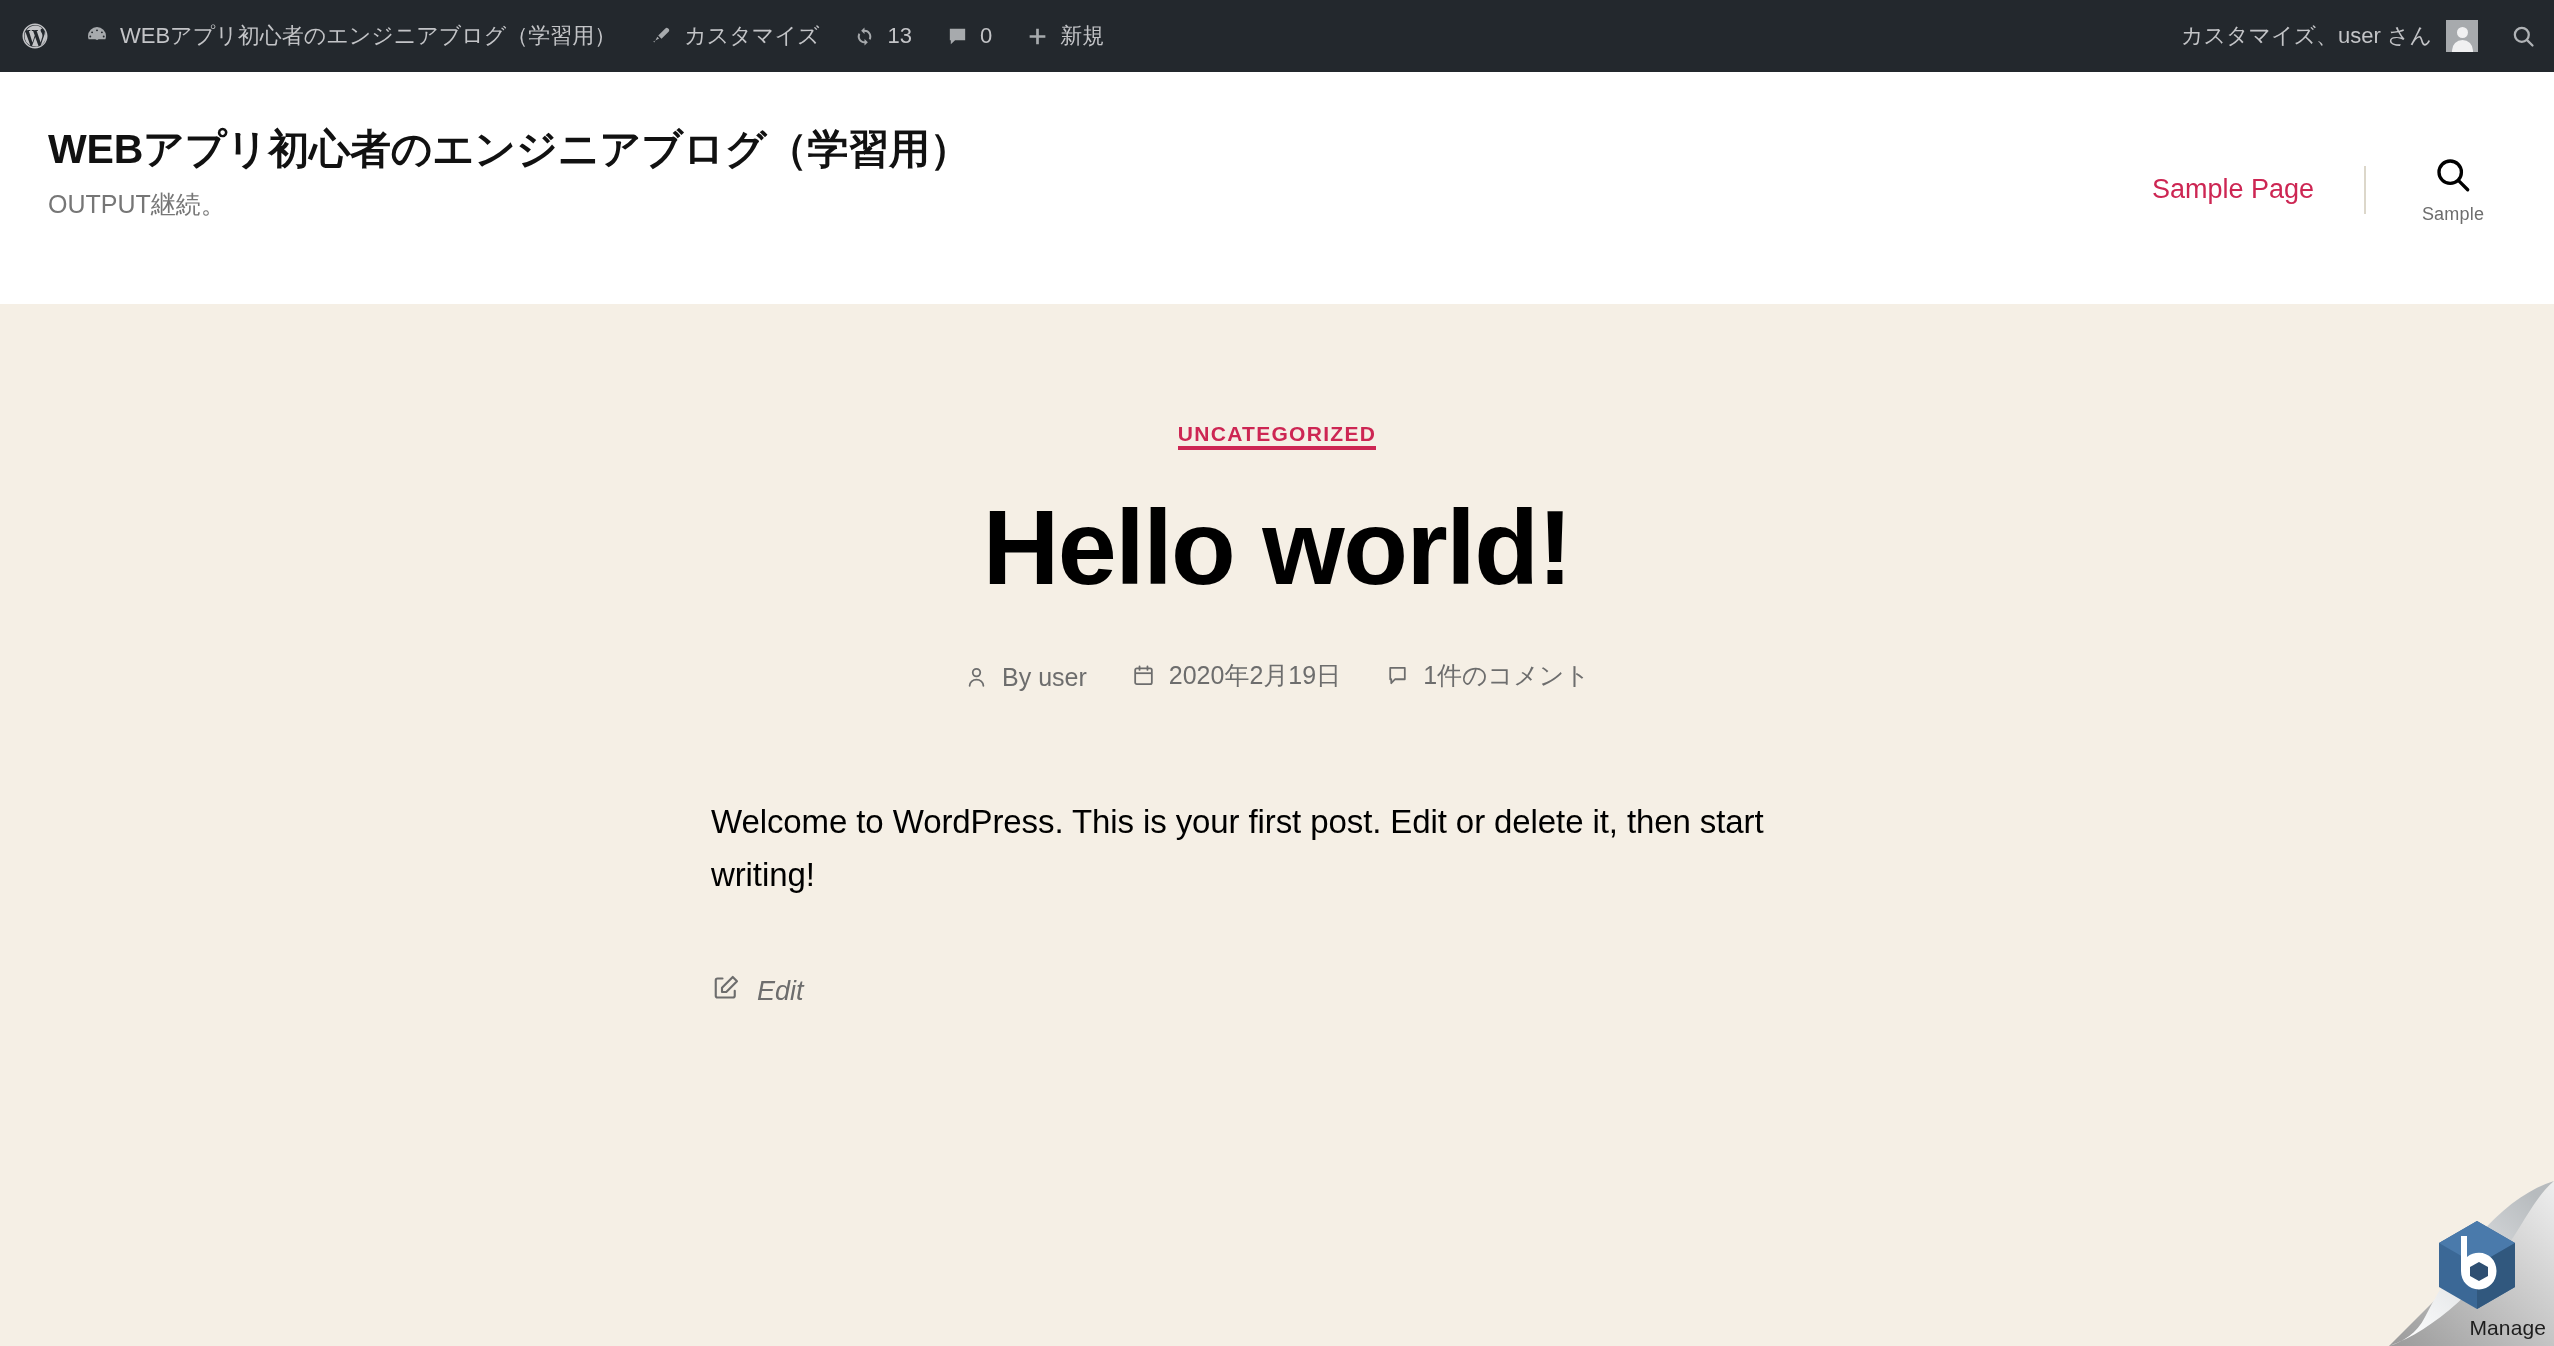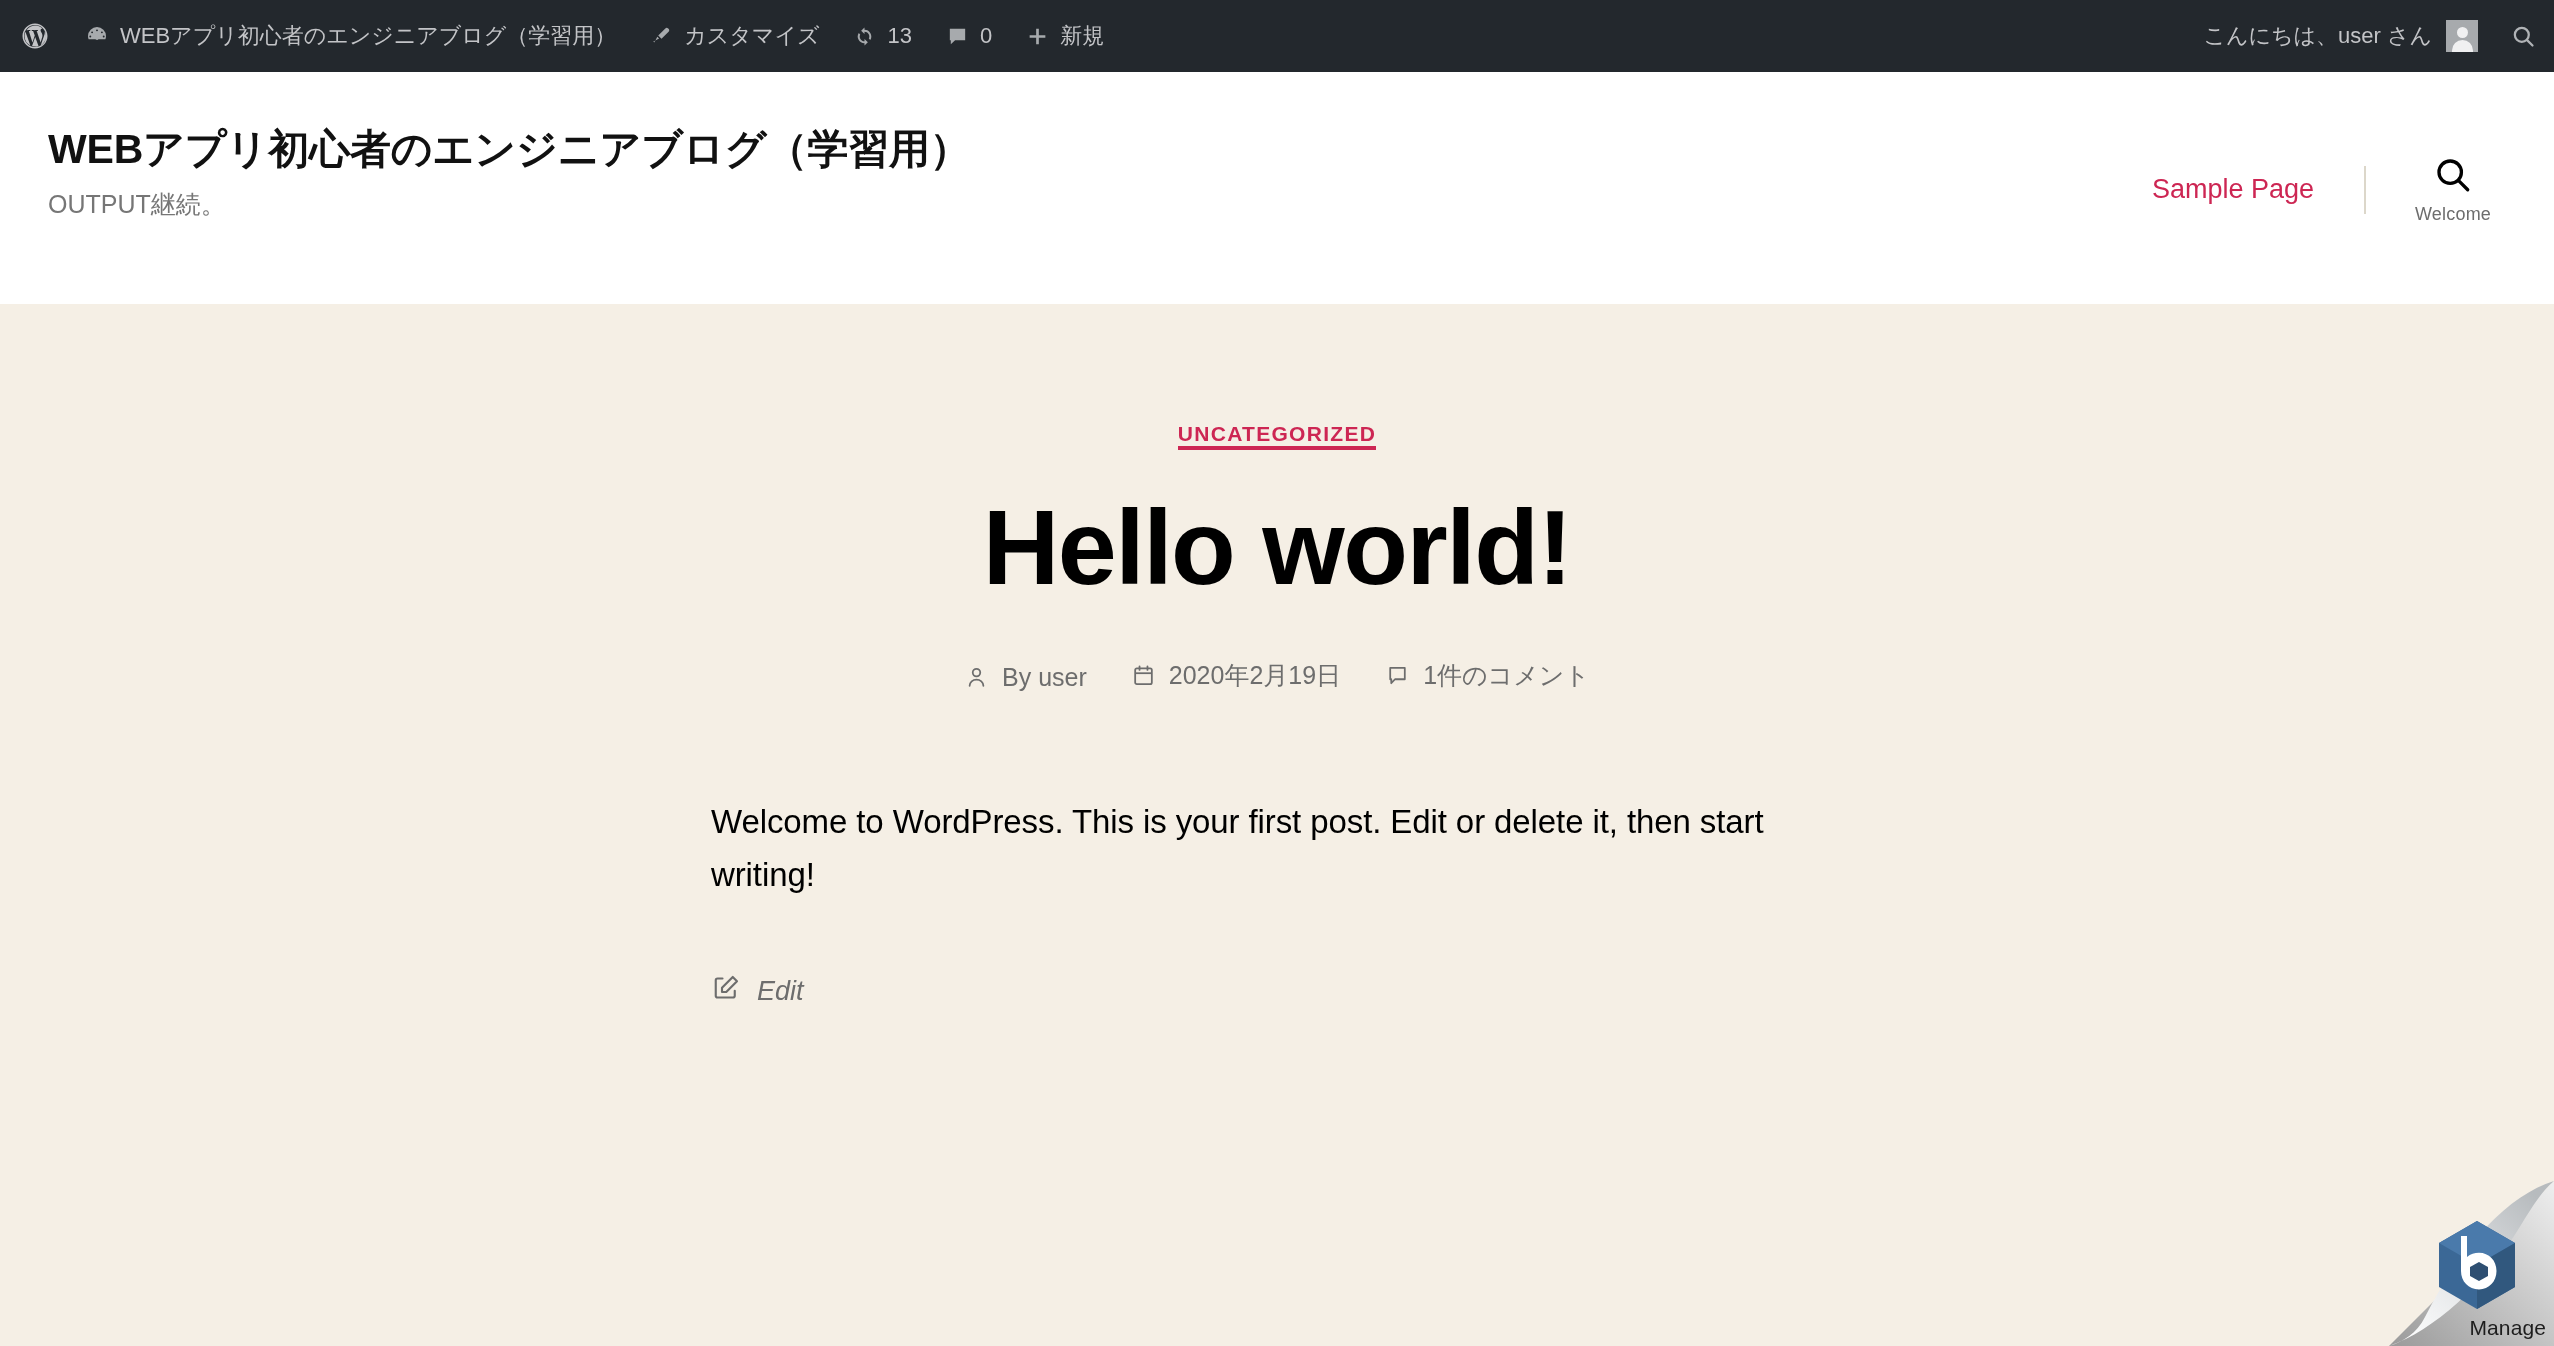--- a/index.html
+++ b/index.html
@@ -288,21 +288,21 @@
           <path d="M10.6 3.8h2.8v6.8h6.8v2.8h-6.8v6.8h-2.8v-6.8H3.8v-2.8h6.8z"></path>
         </svg>
       </span>
       <span>新規</span>
     </div>
 
   </div>
 
   <div class="ab-right">
     <div class="ab-greeting">
-      <span>こんにちは、user さん</span>
+      <span>カスタマイズ、user さん</span>
       <span class="ab-avatar-wrap">
         <span class="ab-avatar">
           <span class="head"></span>
           <span class="body"></span>
         </span>
       </span>
     </div>
     <div class="ab-search">
       <span class="ab-icon">
         <svg width="27" height="27" viewBox="0 0 24 24" fill="none" stroke="#b0b3b6" stroke-width="2">
@@ -323,21 +323,21 @@
   <nav class="header-nav">
     <span class="nav-link">Sample Page</span>
     <span class="nav-divider"></span>
     <span class="search-toggle">
       <span>
         <svg width="42" height="42" viewBox="0 0 24 24" fill="none" stroke="#000000" stroke-width="1.9">
           <circle cx="10.4" cy="10.4" r="6.4"></circle>
           <path d="M15.2 15.2L20.4 20.4" stroke-linecap="round"></path>
         </svg>
       </span>
-      <span class="search-toggle-label">Welcome</span>
+      <span class="search-toggle-label">Sample</span>
     </span>
   </nav>
 </header>
 
 <main class="site-content">
   <article>
 
     <div class="entry-header">
       <span class="cat-links">UNCATEGORIZED</span>
       <h1 class="entry-title">Hello world!</h1>

